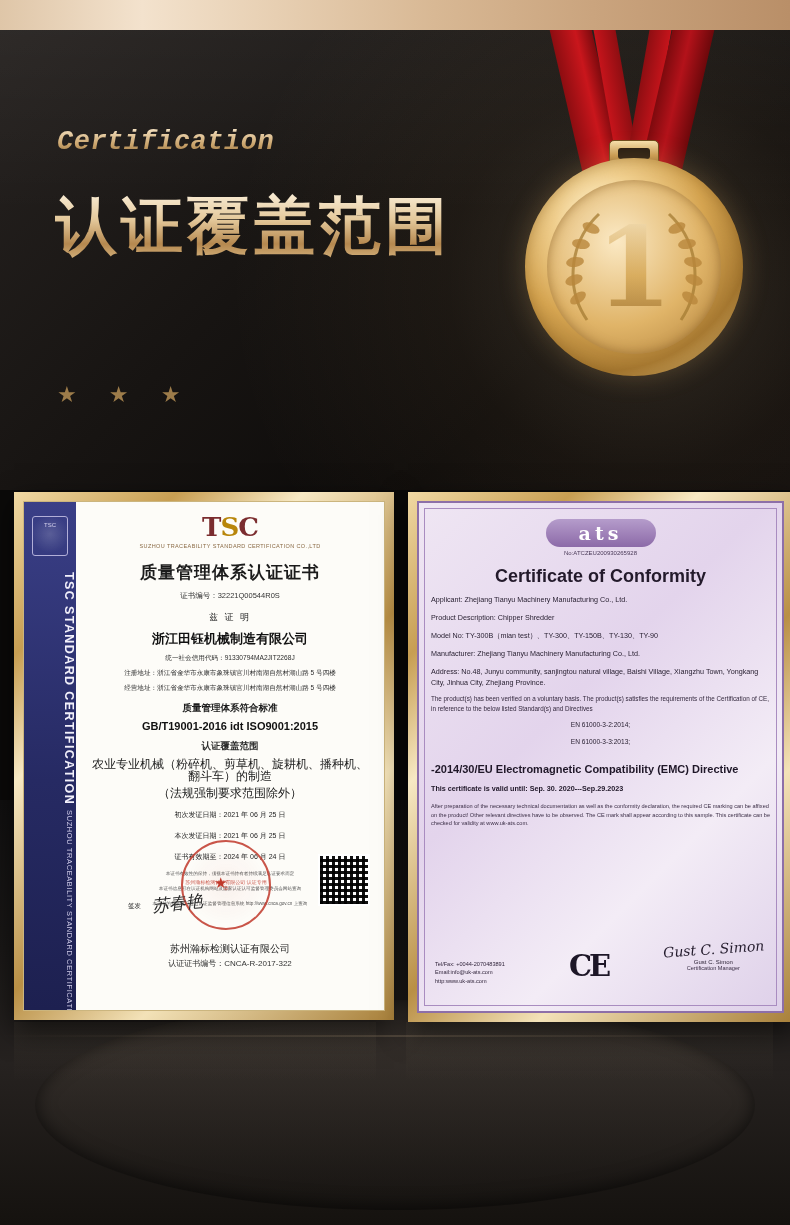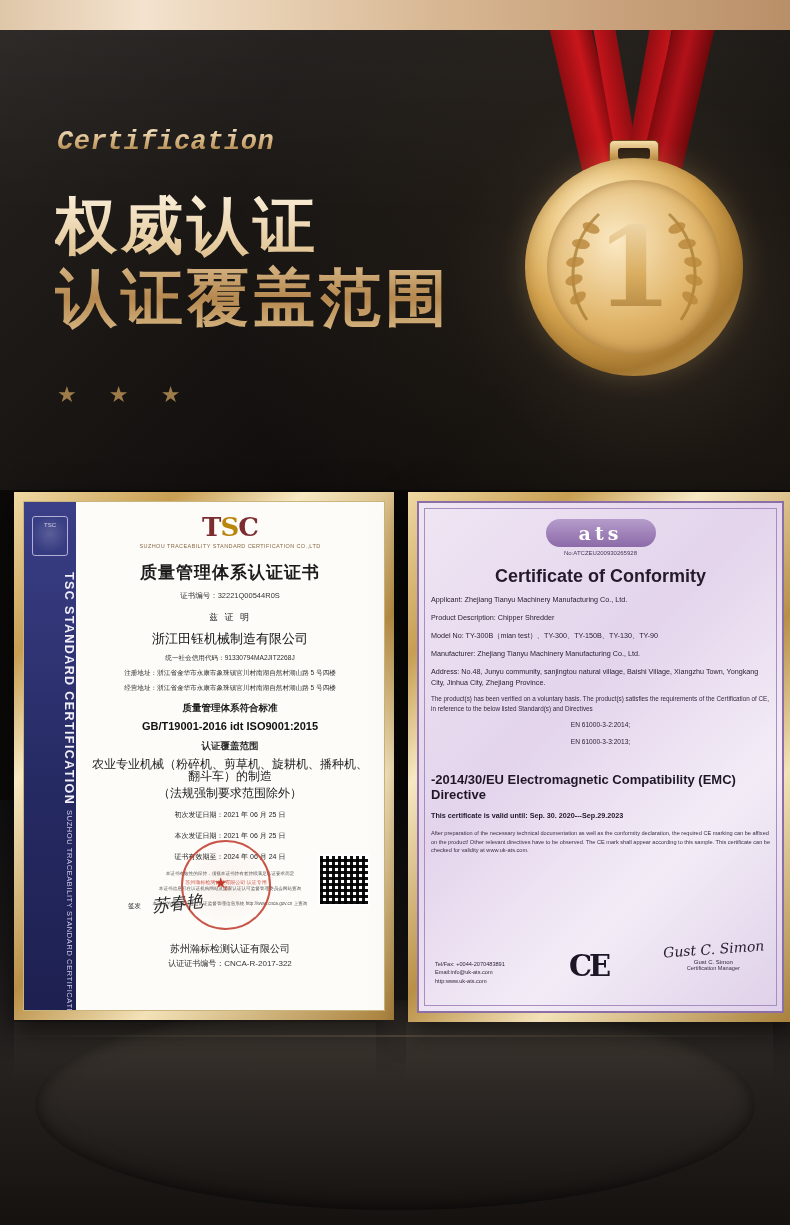--- a/index.html
+++ b/index.html
@@ -123,21 +123,21 @@
     padding-left:9px;box-sizing:border-box;font-weight:bold;color:#f2f0fb;
   }
   .vert small{font-size:7.5px;letter-spacing:.6px;font-weight:normal;color:#cfcbe8;}
   .tsc-body{flex:1;position:relative;padding:10px 12px;text-align:center;color:#2c2c2c;}
   .tsc-logo{font-size:26px;font-weight:bold;color:#7b2d2f;letter-spacing:-1px;font-family:"DejaVu Serif",serif;}
   .tsc-logo .g{color:#b8860b;}
   .tsc-logo-sub{font-size:5.5px;color:#8a6a45;letter-spacing:.4px;margin-top:1px;}
   .tsc-title{font-size:17px;font-weight:bold;margin-top:12px;letter-spacing:1px;color:#1b1b1b;}
   .tsc-certno{font-size:7.5px;margin-top:7px;color:#333;}
   .tsc-zcm{font-size:9px;margin-top:10px;color:#222;letter-spacing:2px;}
-  .tsc-company{font-size:13px;font-weight:normal;margin-top:6px;color:#111;}
+  .tsc-company{font-size:13px;font-weight:bold;margin-top:6px;color:#111;}
   .tsc-line{font-size:6.6px;margin-top:5px;color:#2d2d2d;line-height:10px;}
   .tsc-sub{font-size:9.5px;font-weight:bold;margin-top:9px;color:#1b1b1b;}
   .tsc-std{font-size:11px;font-weight:bold;margin-top:5px;color:#111;}
   .tsc-scope-t{font-size:9.5px;font-weight:bold;margin-top:8px;}
   .tsc-scope{font-size:12px;margin-top:5px;line-height:12px;color:#222;}
   .tsc-dates{font-size:7px;margin-top:10px;line-height:11px;color:#222;}
   .tsc-fine{font-size:4.6px;margin-top:8px;line-height:7px;color:#555;}
   .tsc-stamp{
     position:absolute;left:105px;top:338px;width:86px;height:86px;border-radius:50%;
     border:2px solid #c0392b;color:#c0392b;font-size:5px;text-align:center;
@@ -174,21 +174,21 @@
     margin:6px auto 0;width:110px;height:28px;border-radius:14px;
     background:linear-gradient(180deg,#b59ccb,#8c6aa8);
     color:#fff;font-size:19px;font-weight:bold;letter-spacing:4px;
     display:flex;align-items:center;justify-content:center;font-family:"DejaVu Serif",serif;
   }
   .ats-no{text-align:center;font-size:6px;margin-top:3px;color:#4a3a58;}
   .ats-title{text-align:center;font-size:18px;font-weight:bold;margin-top:10px;color:#231a2b;}
   .ats-row{font-size:7.2px;margin-top:7px;font-weight:normal;line-height:11px;color:#241c2d;}
   .ats-p{font-size:6.3px;margin-top:6px;line-height:9.5px;color:#33283d;}
   .ats-std{font-size:6.6px;margin-top:7px;text-align:center;line-height:10px;color:#241c2d;}
-  .ats-dir{font-size:13px;font-weight:bold;margin-top:25px;color:#1f1728;}
+  .ats-dir{font-size:11px;font-weight:bold;margin-top:16px;color:#1f1728;}
   .ats-valid{font-size:7.2px;font-weight:bold;margin-top:9px;color:#1f1728;}
   .ats-fine{font-size:5.6px;margin-top:9px;line-height:8.5px;color:#3b2e46;}
   .ats-contact{position:absolute;left:16px;bottom:26px;font-size:5.6px;line-height:8.5px;color:#32263c;}
   .ce{
     position:absolute;left:150px;bottom:28px;font-size:29px;font-weight:bold;
     font-family:"DejaVu Serif",serif;color:#1d1627;letter-spacing:-3px;
   }
   .ats-sig{position:absolute;right:18px;bottom:40px;text-align:center;}
   .ats-sig .hand{font-size:14px;font-style:italic;font-family:"DejaVu Serif",serif;color:#241c2d;transform:rotate(-4deg);display:block;}
   .ats-sig .nm{font-size:6px;margin-top:2px;color:#2c2235;}
@@ -204,21 +204,20 @@
 </head>
 <body>
 
 <div class="topbar"></div>
 
 <div class="hero"></div>
 
 <div class="eyebrow">Certification</div>
 
 <div class="h1">
-  <span class="l1">权威认证</span>
   <span class="l2">认证覆盖范围</span>
 </div>
 
 <div class="stars">★ ★ ★</div>
 
 <div class="medal-wrap">
   <div class="ribbon-l"></div>
   <div class="ribbon-l2"></div>
   <div class="ribbon-r2"></div>
   <div class="ribbon-r"></div>

